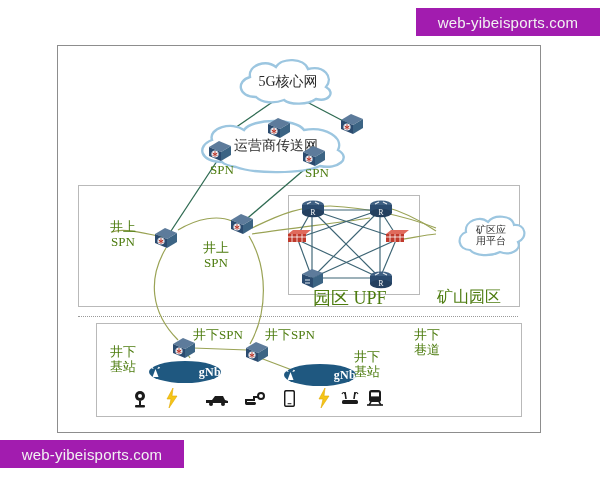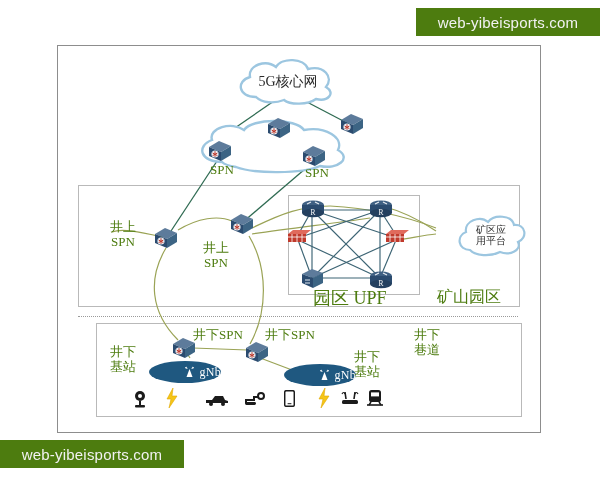--- a/index.html
+++ b/index.html
@@ -1,20 +1,20 @@
 <!DOCTYPE html>
 <html><head>
 <meta charset="utf-8">
 <style>
   html,body{margin:0;padding:0;background:#ffffff;}
   body{width:600px;height:480px;position:relative;overflow:hidden;
        font-family:"Liberation Serif","DejaVu Serif",serif;color:#231f20;}
 
   
-  .wm{position:absolute;background:#4d7c0f;color:#f2f2f2;
+  .wm{position:absolute;background:#a21caf;color:#f2f2f2;
       font-family:"Liberation Sans","DejaVu Sans",sans-serif;
       font-size:15px;letter-spacing:.2px;display:flex;align-items:center;
       justify-content:center;}
   .wm-top{right:0;top:8px;width:184px;height:28px;}
   .wm-bot{left:0;bottom:12px;width:184px;height:28px;}
 
   
   .outer-frame{position:absolute;left:57px;top:45px;width:482px;height:386px;
                border:1px solid #8d8d8d;background:#fff;}
   .box{position:absolute;border:1px solid #b9b9b9;background:transparent;}
@@ -37,22 +37,22 @@
   #cloud-5g{left:228px;top:57px;width:120px;height:50px;font-size:14px;}
   #cloud-operator{left:192px;top:118px;width:168px;height:56px;font-size:14px;}
   #cloud-mine-app{left:454px;top:212px;width:74px;height:48px;font-size:10px;}
 
   
   .node{position:absolute;z-index:4;}
   .lbl{position:absolute;z-index:6;color:#4d7c0f;white-space:nowrap;
        line-height:1.12;}
 
   .gnb{position:absolute;z-index:5;display:flex;align-items:center;
-       justify-content:flex-end;gap:3px;background:#1f5880;color:#fff;
-       border-radius:50%;font-size:12px;font-weight:400;letter-spacing:.3px;}
+       justify-content:space-between;gap:3px;background:#1f5880;color:#fff;
+       border-radius:50%;font-size:12px;font-weight:700;letter-spacing:.3px;}
 
   .dev{position:absolute;z-index:5;}
 </style>
 </head>
 <body>
 
 <div class="wm wm-top">
   <span>web-yibeisports.com</span>
 </div>
 <div class="wm wm-bot">
@@ -118,20 +118,21 @@
   </svg>
   <span class="cap">5G核心网</span>
 </div>
 
 <div class="cloud" id="cloud-operator">
   <svg width="168" height="56" viewBox="0 0 168 56">
     <path d="M30,44 C8,44 4,28 20,22 C16,10 40,3 52,12 C60,0 104,0 112,12
              C134,8 152,20 146,32 C160,40 146,52 128,48 C110,56 62,56 44,49
              C38,48 33,47 30,44 Z" fill="#ffffff" stroke="#9cc6e0" stroke-width="2.4"></path>
   </svg>
+  <span class="cap">运营商传送网</span>
 </div>
 
 <div class="cloud" id="cloud-mine-app">
   <svg width="74" height="48" viewBox="0 0 74 48">
     <path d="M16,38 C4,38 2,24 12,20 C10,9 26,3 34,10 C40,2 58,3 60,13
              C72,12 74,26 64,30 C68,38 56,44 46,40 C36,45 22,44 16,38 Z" fill="#ffffff" stroke="#9cc6e0" stroke-width="2.2"></path>
   </svg>
   <span class="cap">
     <span>矿区应</span><br>
     <span>用平台</span>

